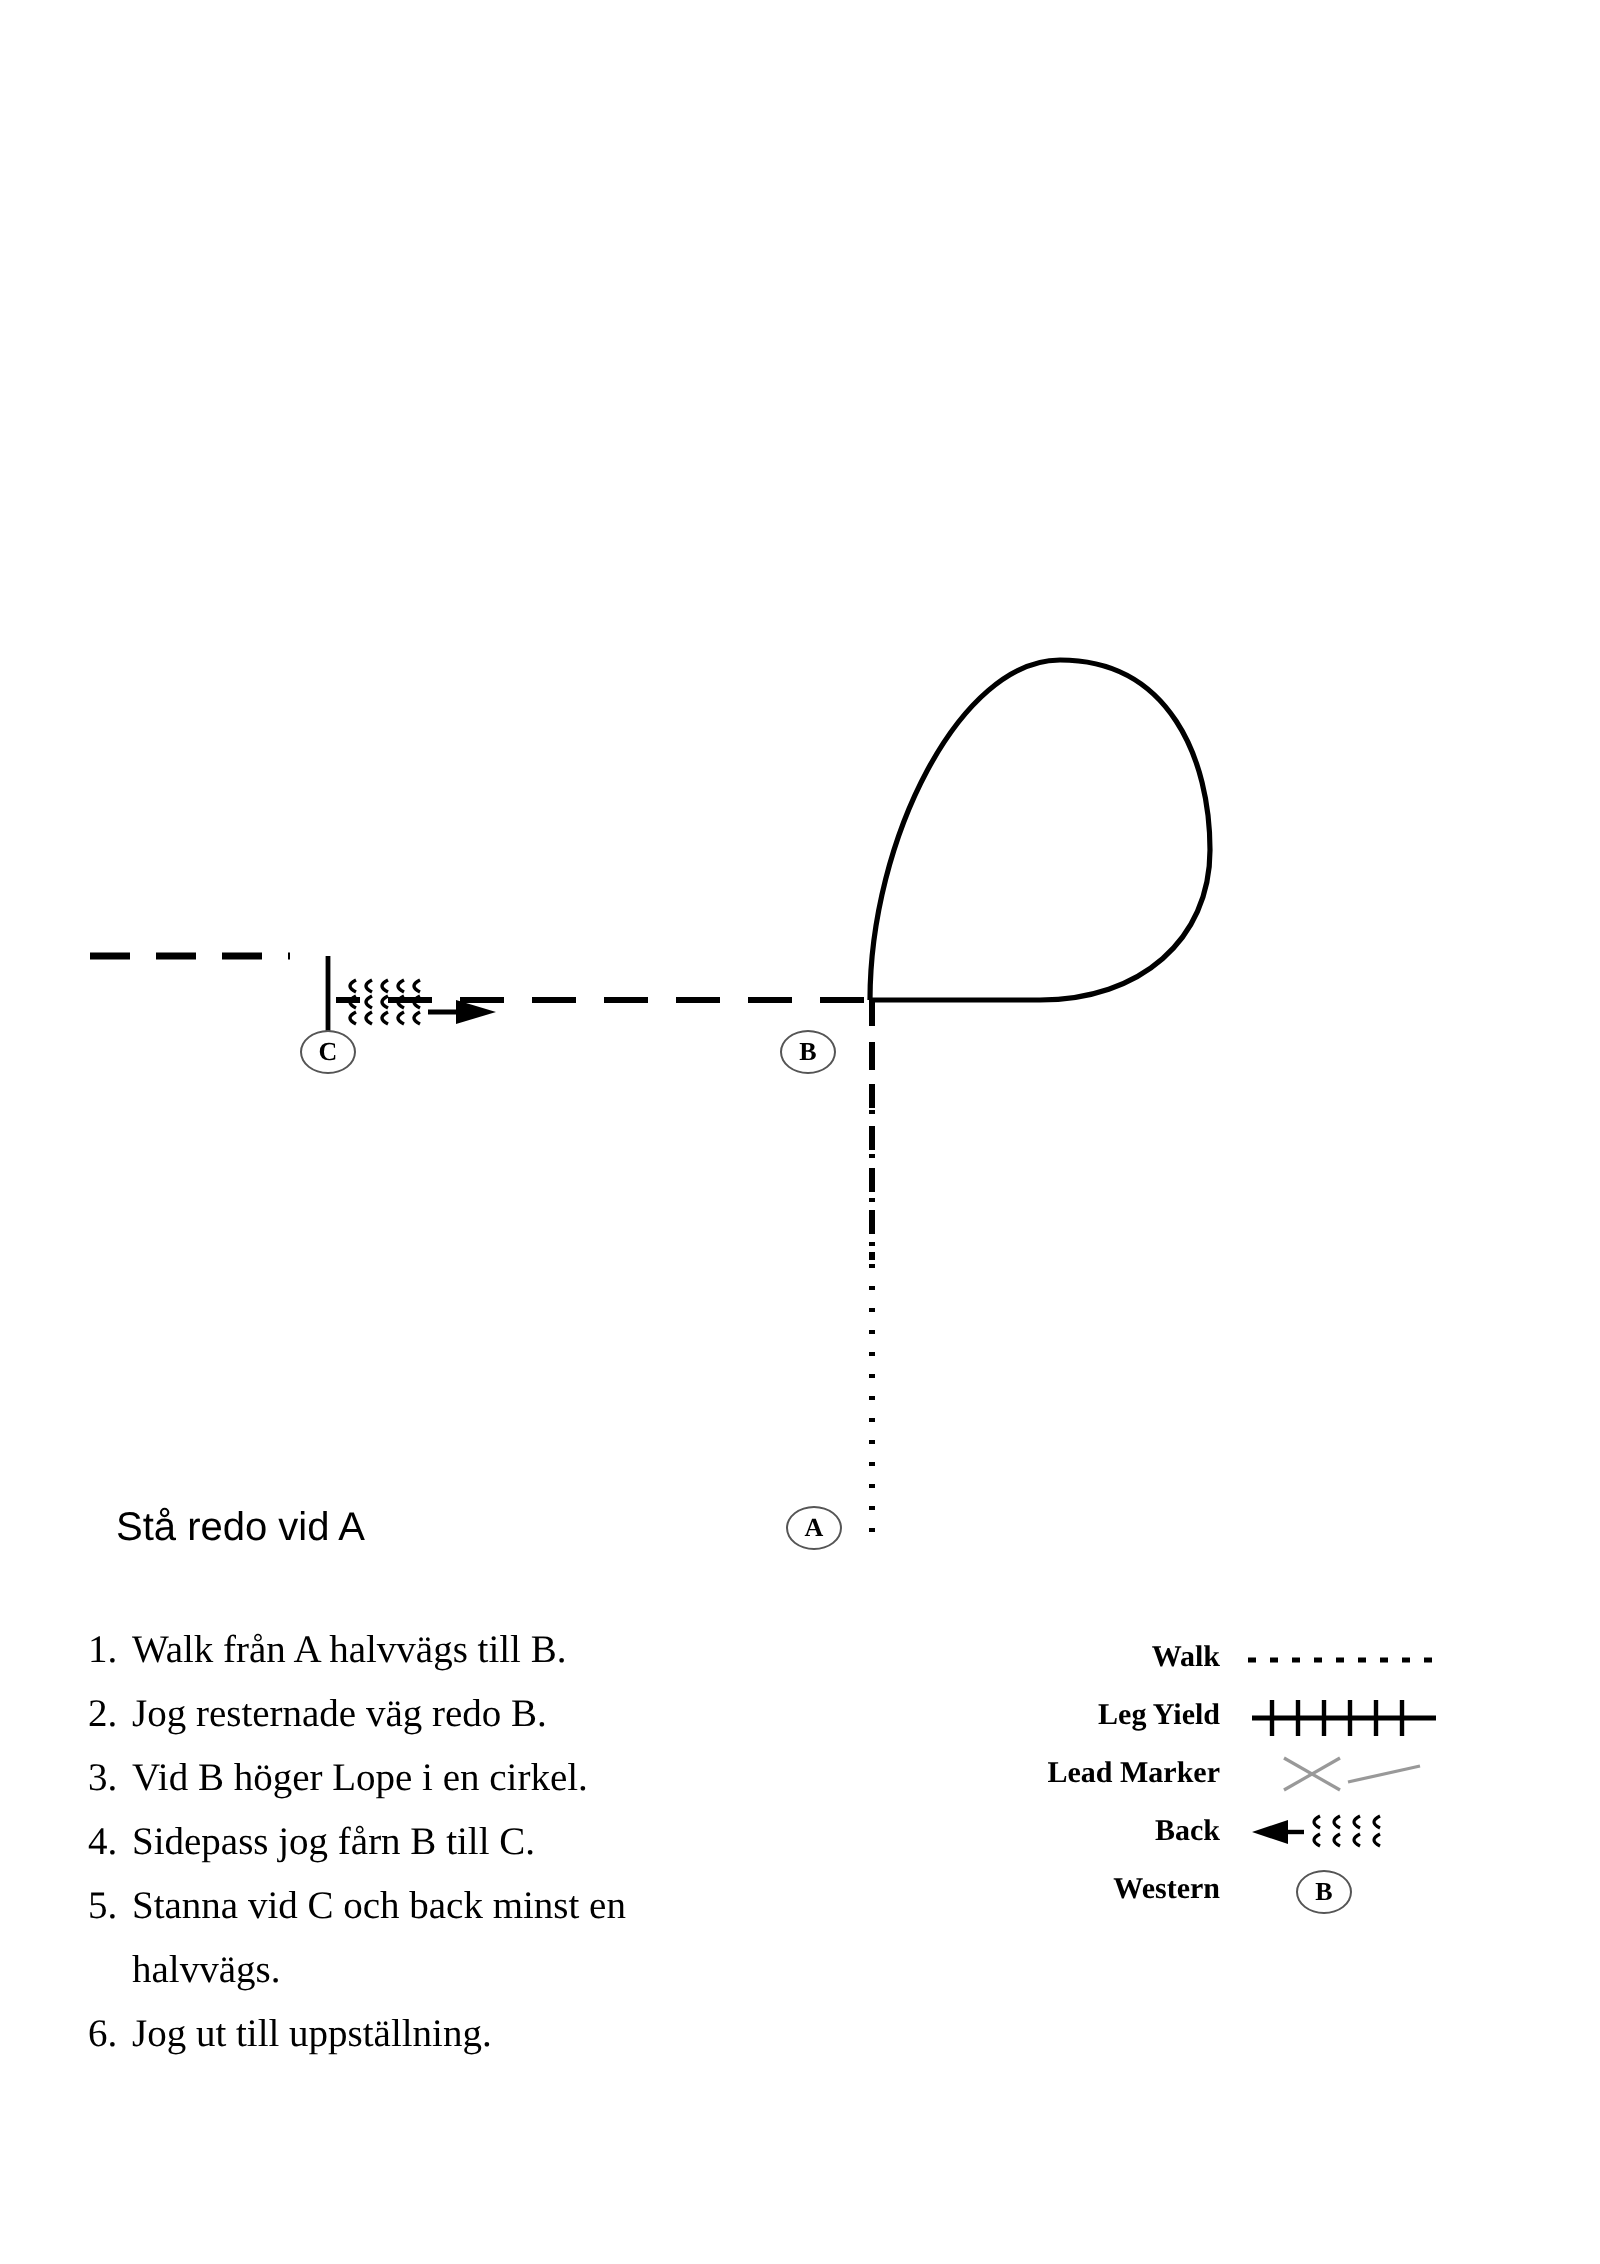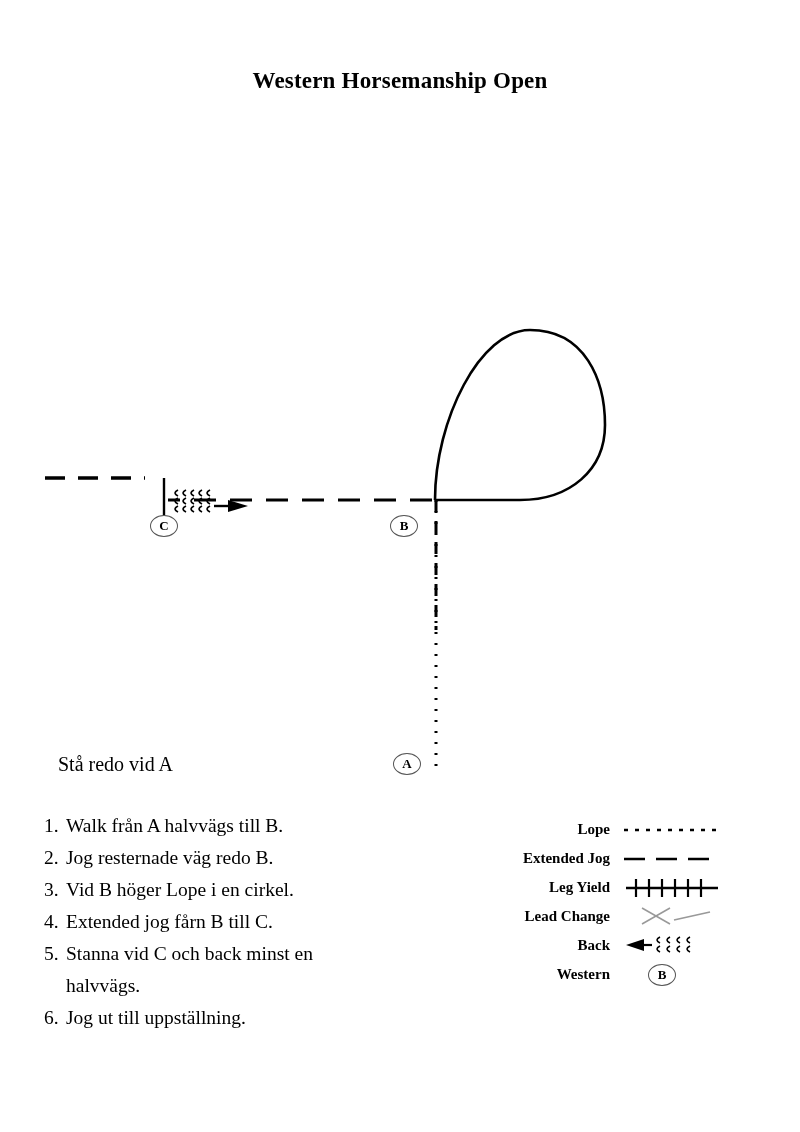--- a/index.html
+++ b/index.html
@@ -57,21 +57,21 @@
     text-align: center;
     color: #000;
   }
 
   
   .ready-text {
     position: absolute;
     left: 58px;
     top: 753px;
     font-size: 20px;
-    font-family: Liberation Serif, serif;
+    font-family: Liberation Sans, sans-serif;
   }
 
   
   #steps {
     position: absolute;
     left: 44px;
     top: 810px;
     width: 330px;
     font-size: 19.5px;
     line-height: 32px;
@@ -116,21 +116,20 @@
     height: 29px;
     position: relative;
   }
   .legend-sample svg { display: block; }
 </style>
 </head>
 <body>
 
 <div id="page">
 
-  <div class="title">Western Horsemanship Open</div>
 
   <div id="diagram">
     <svg width="800" height="520" viewBox="0 0 800 520">
 
       <path d="M 435 200 C 435 120, 480 30, 530 30 C 585 30, 605 80, 605 125 C 605 170, 570 200, 520 200 L 435 200" fill="none" stroke="#000000" stroke-width="2.6"></path>
 
       <line x1="436" y1="200" x2="436" y2="470" stroke="#000000" stroke-width="3" stroke-dasharray="2 9" stroke-linecap="butt"></line>
       <line x1="436" y1="200" x2="436" y2="330" stroke="#000000" stroke-width="3" stroke-dasharray="12 9"></line>
 
       <line x1="432" y1="200" x2="168" y2="200" stroke="#000000" stroke-width="3" stroke-dasharray="22 14"></line>
@@ -166,73 +165,65 @@
     <div class="step">
       <span class="num">2.</span>
       <span class="txt">Jog resternade väg redo B.</span>
     </div>
     <div class="step">
       <span class="num">3.</span>
       <span class="txt">Vid B höger Lope i en cirkel.</span>
     </div>
     <div class="step">
       <span class="num">4.</span>
-      <span class="txt">Extended jog fårn B till C.</span>
+      <span class="txt">Sidepass jog fårn B till C.</span>
     </div>
     <div class="step">
       <span class="num">5.</span>
       <span class="txt">Stanna vid C och back minst en halvvägs.</span>
     </div>
     <div class="step">
       <span class="num">6.</span>
       <span class="txt">Jog ut till uppställning.</span>
     </div>
   </div>
 
   <div id="legend">
 
     <div class="legend-row">
-      <div class="legend-label">Lope</div>
+      <div class="legend-label">Walk</div>
       <div class="legend-sample">
         <svg width="100" height="29">
             <line x1="2" y1="15" x2="98" y2="15" stroke="#000" stroke-width="2.6" stroke-dasharray="4 7"></line>
           </svg>
       </div>
     </div>
 
 
-    <div class="legend-row">
-      <div class="legend-label">Extended Jog</div>
-      <div class="legend-sample">
-        <svg width="100" height="29">
-            <line x1="2" y1="15" x2="98" y2="15" stroke="#000" stroke-width="2.6" stroke-dasharray="21 11"></line>
-          </svg>
-      </div>
-    </div>
 
 
     <div class="legend-row">
       <div class="legend-label">Leg Yield</div>
       <div class="legend-sample">
         <svg width="100" height="29">
           <line x1="4" y1="15" x2="96" y2="15" stroke="#000" stroke-width="2.6"></line>
           <g stroke="#000" stroke-width="2.2">
             <line x1="14" y1="6" x2="14" y2="24"></line>
             <line x1="27" y1="6" x2="27" y2="24"></line>
             <line x1="40" y1="6" x2="40" y2="24"></line>
             <line x1="53" y1="6" x2="53" y2="24"></line>
             <line x1="66" y1="6" x2="66" y2="24"></line>
             <line x1="79" y1="6" x2="79" y2="24"></line>
           </g>
         </svg>
       </div>
     </div>
 
     <div class="legend-row">
-      <div class="legend-label">Lead Change</div>
+      <div class="legend-label">Lead Marker</div>
       <div class="legend-sample">
         <svg width="100" height="29">
           <line x1="20" y1="22" x2="48" y2="6" stroke="#999" stroke-width="1.6"></line>
           <line x1="20" y1="6" x2="48" y2="22" stroke="#999" stroke-width="1.6"></line>
           <line x1="52" y1="18" x2="88" y2="10" stroke="#999" stroke-width="1.6"></line>
         </svg>
       </div>
     </div>
 
     <div class="legend-row">

